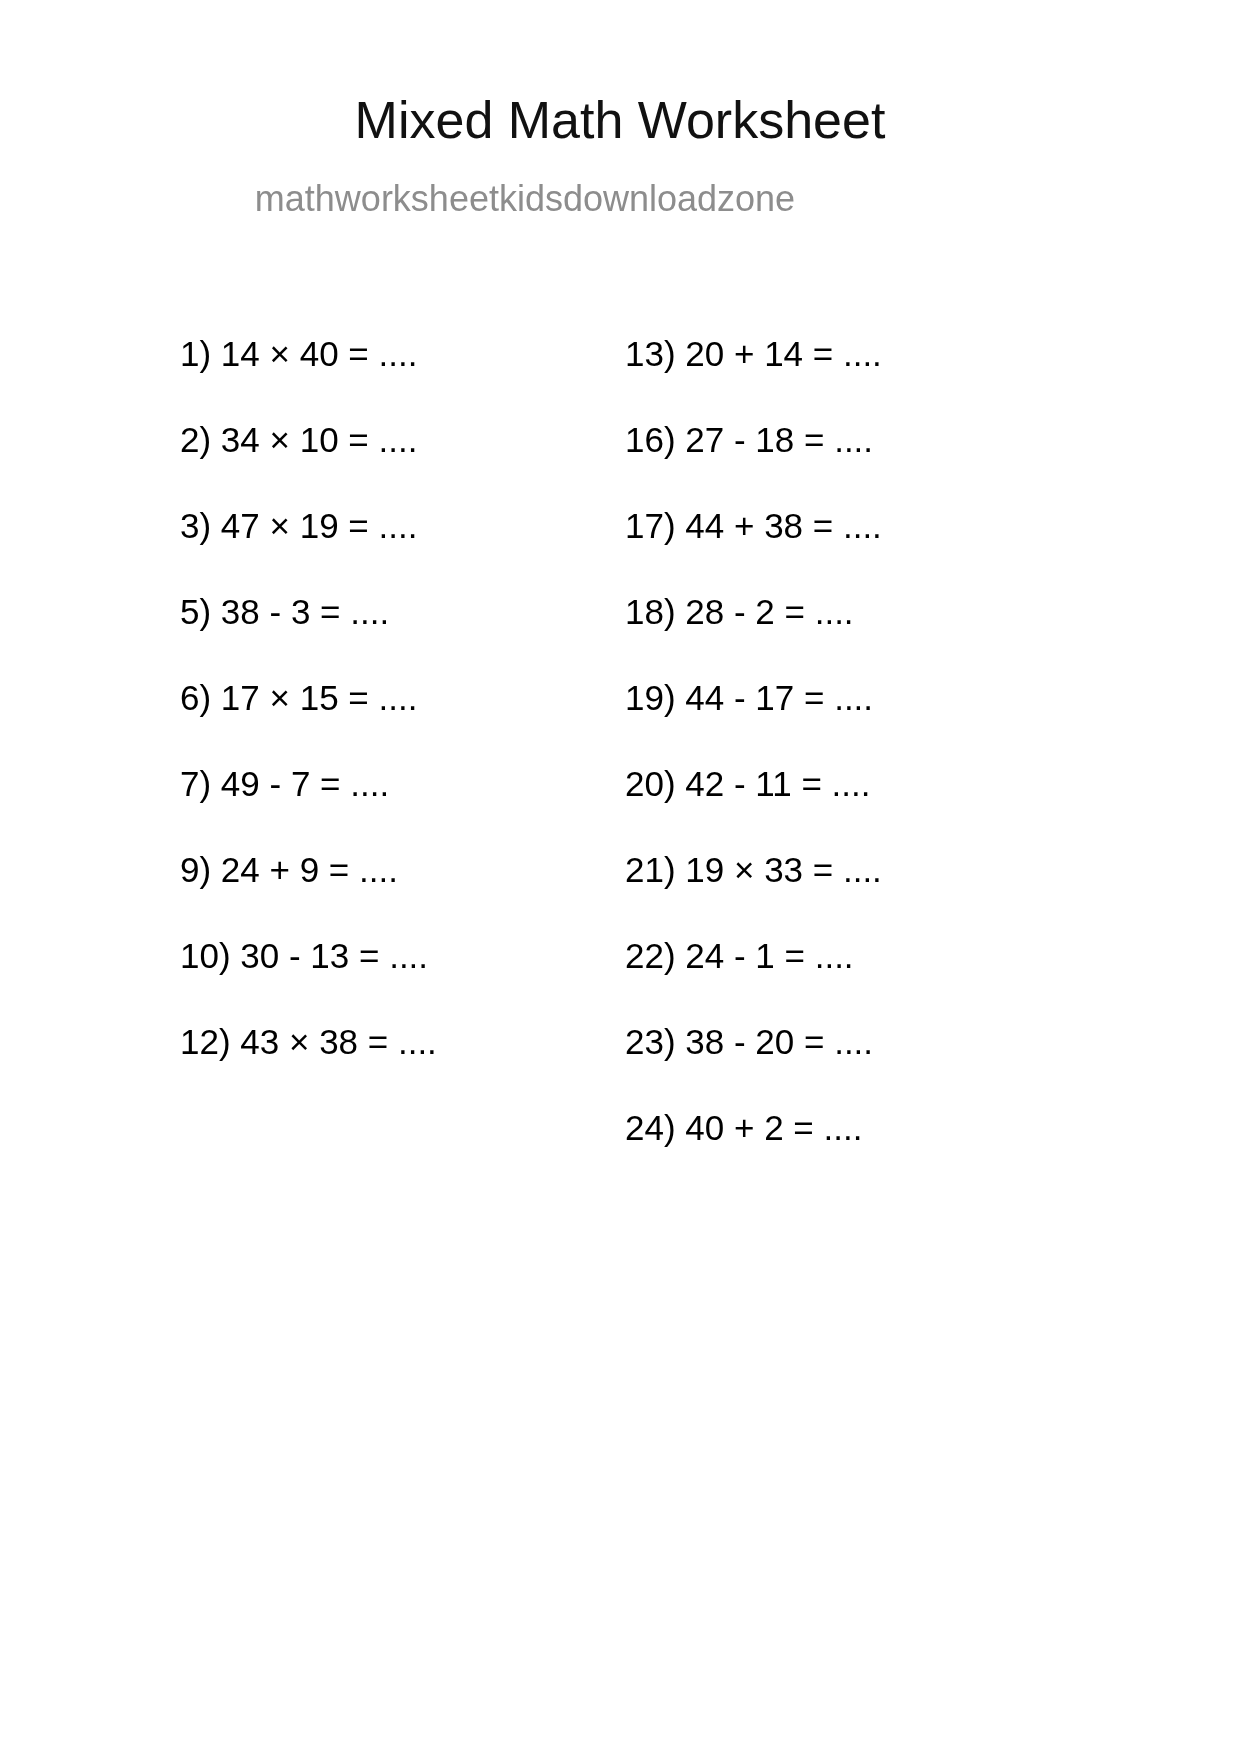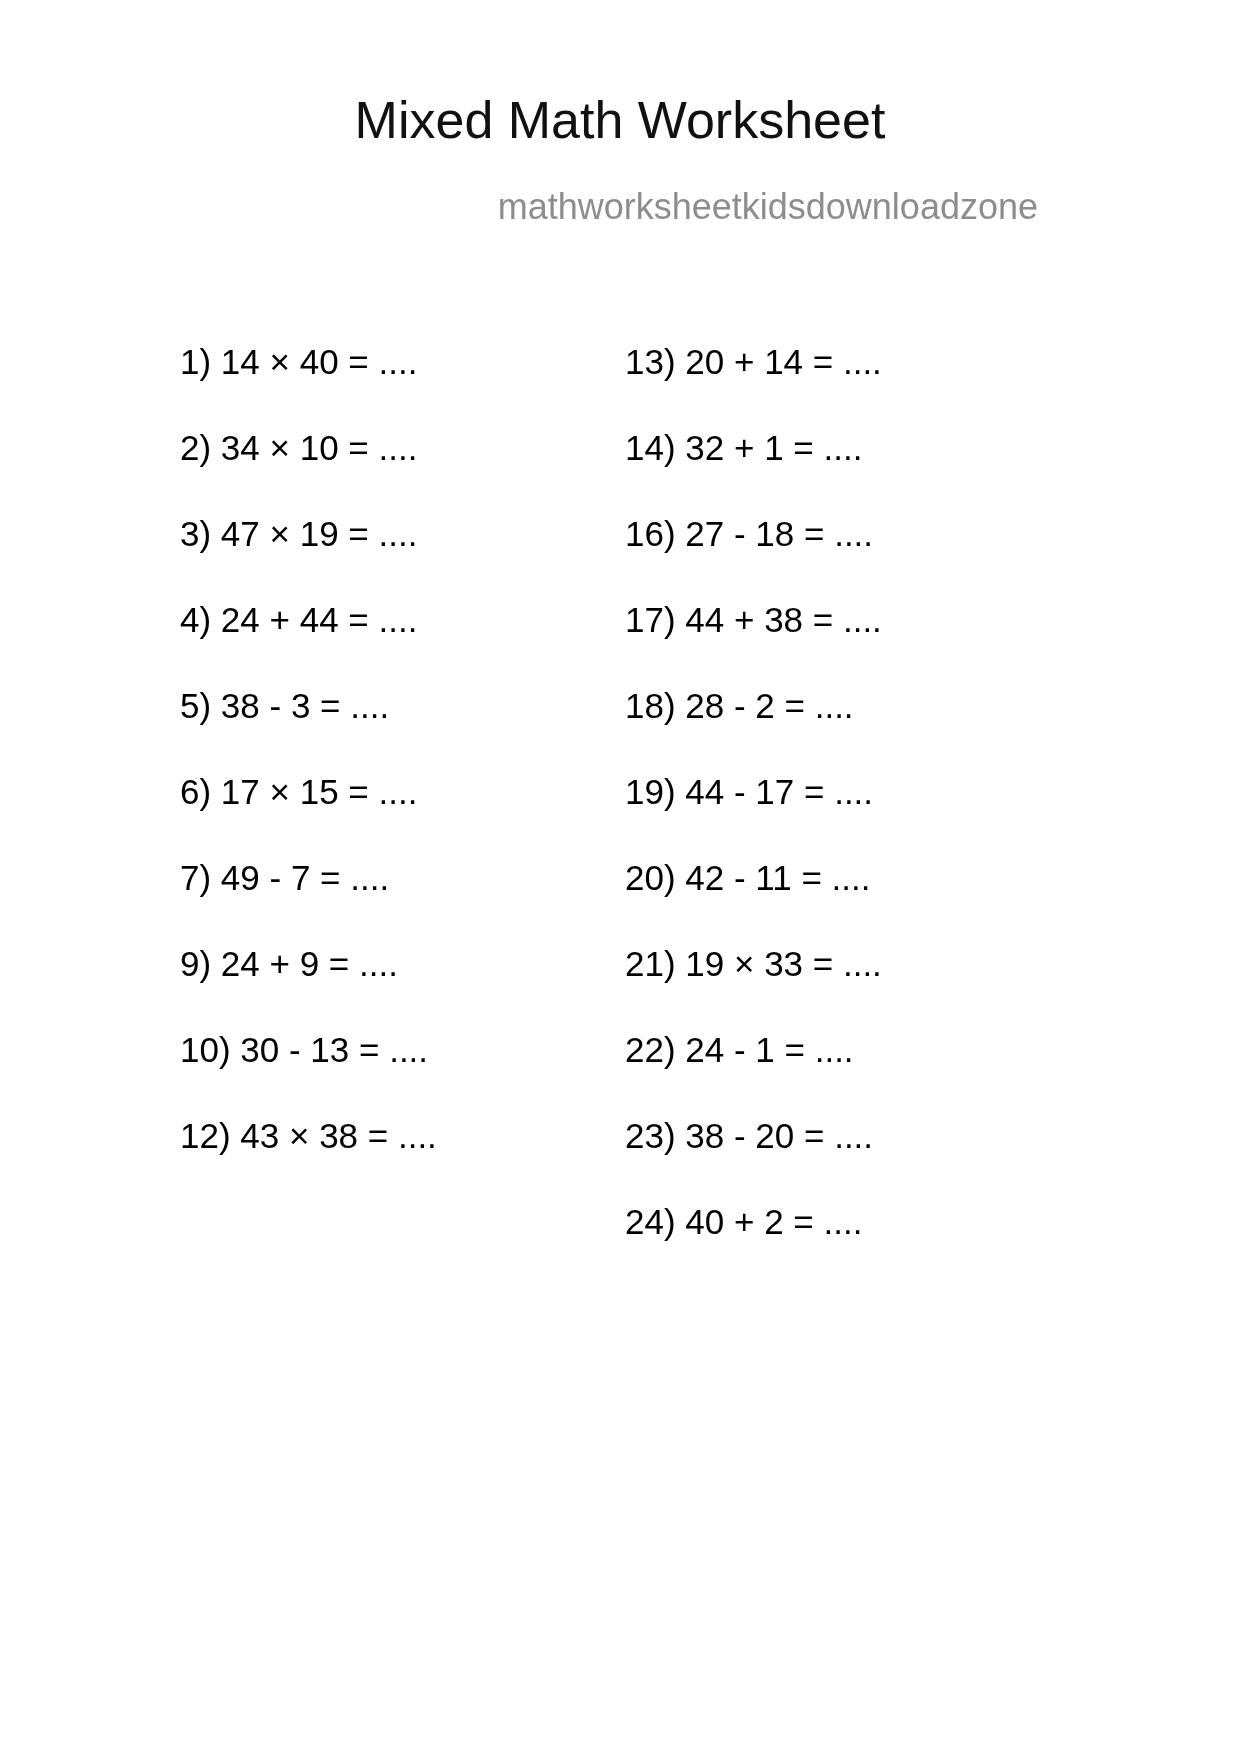--- a/index.html
+++ b/index.html
@@ -25,24 +25,24 @@
   .title {
     text-align: center;
     font-size: 52px;
     font-weight: 400;
     color: #111111;
     margin: 0;
     padding-top: 90px;
     letter-spacing: 0px;
   }
   .subtitle {
-    text-align: right;
+    text-align: center;
     font-size: 36px;
     color: #8d8d8d;
-    margin: 12px;
+    margin: 4px;
     padding-top: 24px;
     padding-right: 190px;
     letter-spacing: 0px;
   }
   .problems {
     margin-top: 90px;
     display: flex;
     flex-direction: row;
     justify-content: flex-start;
     padding-left: 180px;
@@ -74,32 +74,30 @@
 
   <h1 class="title">Mixed Math Worksheet</h1>
   <div class="subtitle">mathworksheetkidsdownloadzone</div>
 
   <div class="problems">
 
     <div class="col col-left">
       <div class="problem">1) 14 × 40 = ....</div>
       <div class="problem">2) 34 × 10 = ....</div>
       <div class="problem">3) 47 × 19 = ....</div>
-      <div class="problem">4) 24 + 44 = ....</div>
       <div class="problem">5) 38 - 3 = ....</div>
       <div class="problem">6) 17 × 15 = ....</div>
       <div class="problem">7) 49 - 7 = ....</div>
       <div class="problem">9) 24 + 9 = ....</div>
       <div class="problem">10) 30 - 13 = ....</div>
       <div class="problem">12) 43 × 38 = ....</div>
     </div>
 
     <div class="col col-right">
       <div class="problem">13) 20 + 14 = ....</div>
-      <div class="problem">14) 32 + 1 = ....</div>
       <div class="problem">16) 27 - 18 = ....</div>
       <div class="problem">17) 44 + 38 = ....</div>
       <div class="problem">18) 28 - 2 = ....</div>
       <div class="problem">19) 44 - 17 = ....</div>
       <div class="problem">20) 42 - 11 = ....</div>
       <div class="problem">21) 19 × 33 = ....</div>
       <div class="problem">22) 24 - 1 = ....</div>
       <div class="problem">23) 38 - 20 = ....</div>
       <div class="problem">24) 40 + 2 = ....</div>
     </div>

